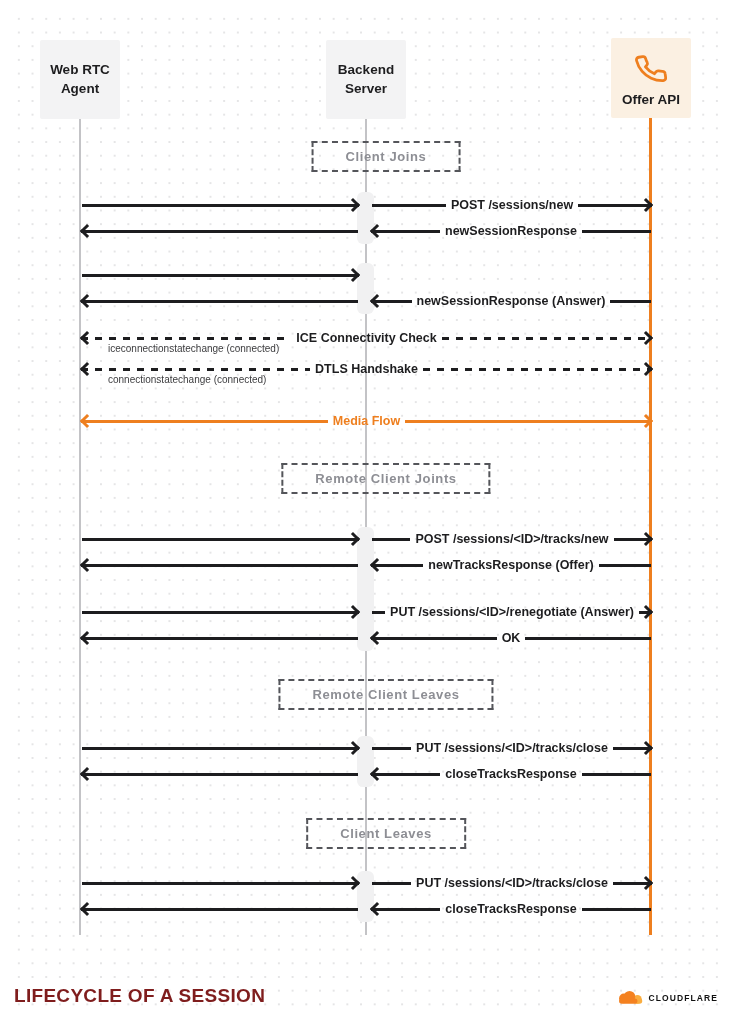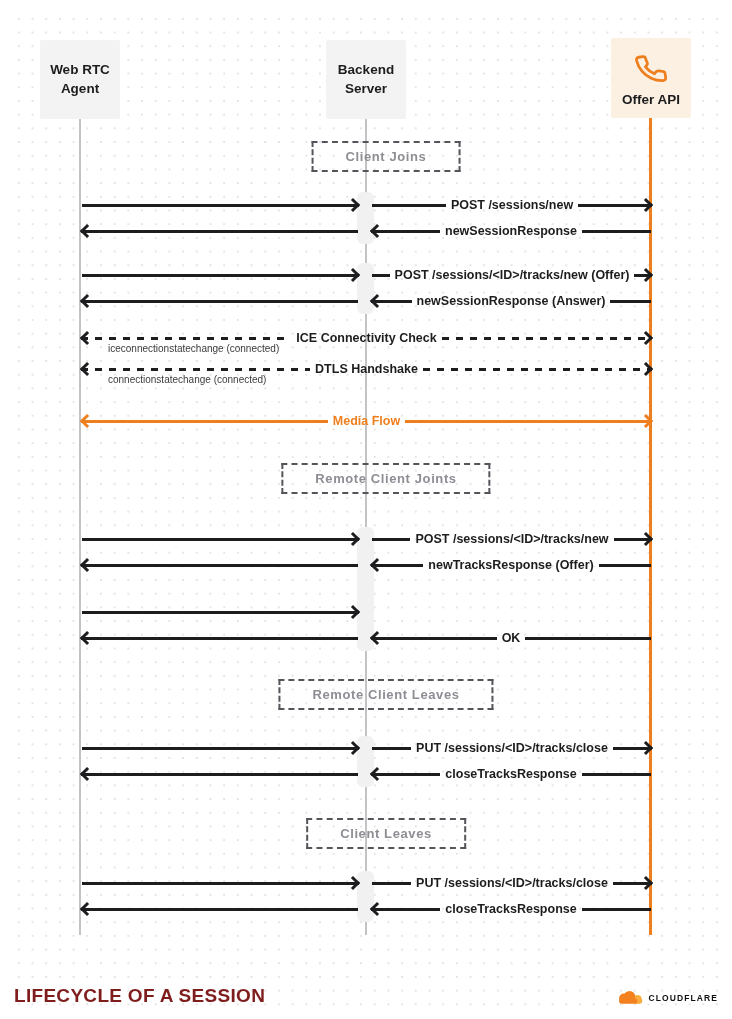--- a/index.html
+++ b/index.html
@@ -94,26 +94,20 @@
   </div>
   <div class="arr" style="left:82px;top:223px;width:276px">
     <b class="hd hd-l"></b>
       <i class="ln"></i>
   </div>
 
   <div class="arr" style="left:82px;top:267px;width:276px">
     <i class="ln"></i>
       <b class="hd hd-r"></b>
   </div>
-  <div class="arr" style="left:372px;top:267px;width:279px">
-    <i class="ln"></i>
-      <span class="lbl">POST /sessions/&lt;ID&gt;/tracks/new (Offer)</span>
-      <i class="ln"></i>
-      <b class="hd hd-r"></b>
-  </div>
   <div class="arr" style="left:372px;top:293px;width:279px">
     <b class="hd hd-l"></b>
       <i class="ln"></i>
       <span class="lbl">newSessionResponse (Answer)</span>
       <i class="ln"></i>
   </div>
   <div class="arr" style="left:82px;top:293px;width:276px">
     <b class="hd hd-l"></b>
       <i class="ln"></i>
   </div>
@@ -160,20 +154,26 @@
       <span class="lbl">newTracksResponse (Offer)</span>
       <i class="ln"></i>
   </div>
   <div class="arr" style="left:82px;top:557px;width:276px">
     <b class="hd hd-l"></b>
       <i class="ln"></i>
   </div>
 
   <div class="arr" style="left:82px;top:604px;width:276px">
     <i class="ln"></i>
+      <b class="hd hd-r"></b>
+  </div>
+  <div class="arr" style="left:372px;top:604px;width:279px">
+    <i class="ln"></i>
+      <span class="lbl">PUT /sessions/&lt;ID&gt;/renegotiate (Answer)</span>
+      <i class="ln"></i>
       <b class="hd hd-r"></b>
   </div>
   <div class="arr" style="left:372px;top:630px;width:279px">
     <b class="hd hd-l"></b>
       <i class="ln"></i>
       <span class="lbl">OK</span>
       <i class="ln"></i>
   </div>
   <div class="arr" style="left:82px;top:630px;width:276px">
     <b class="hd hd-l"></b>

